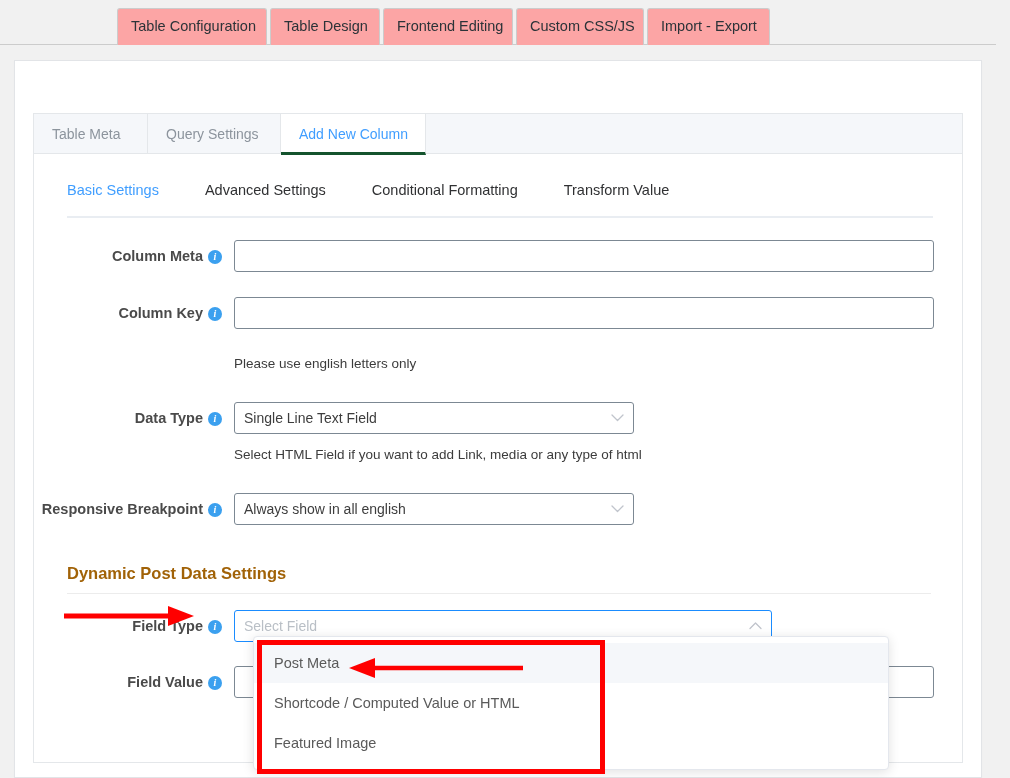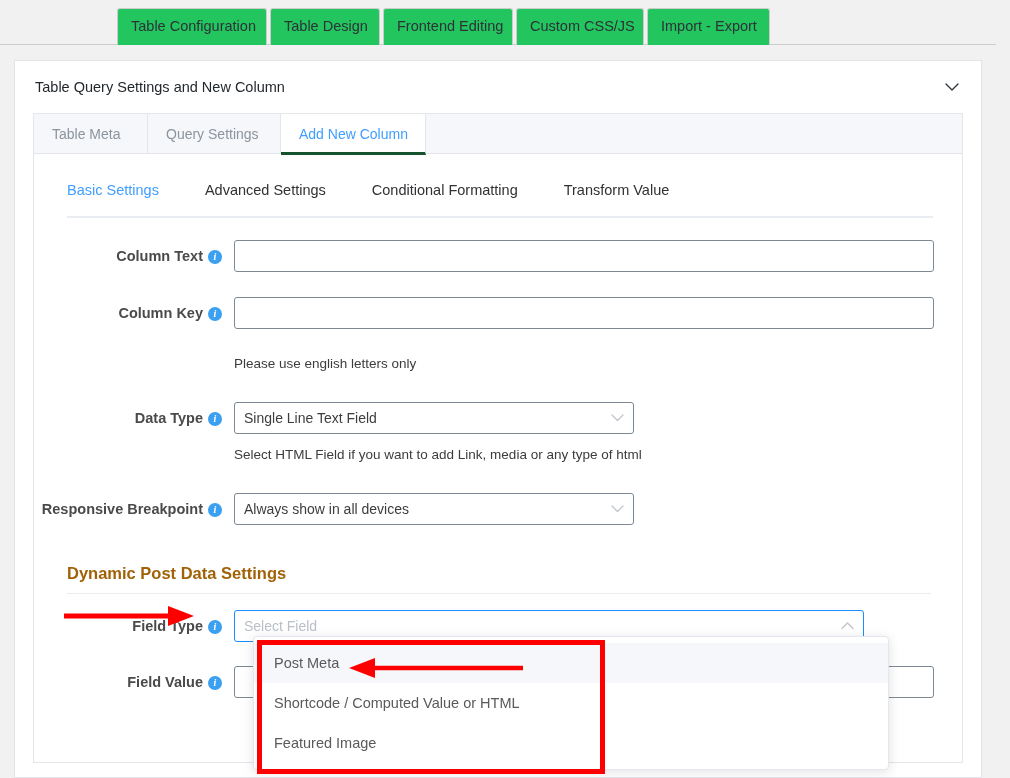--- a/index.html
+++ b/index.html
@@ -24,21 +24,21 @@
   .wp-tabs-underline {
     position: absolute;
     left: 0; top: 44px;
     width: 996px; height: 1px;
     background: #ccc;
   }
   .wp-tab {
     position: absolute;
     top: 8px;
     height: 37px;
-    background: #22c55e;
+    background: #fca5a5;
     border: 1px solid #ccc;
     border-bottom: none;
     border-radius: 3px 3px 0 0;
     color: #2c3338;
     font-size: 14.5px;
     line-height: 35px;
     padding: 0 13px;
     white-space: nowrap;
     cursor: pointer;
   }
@@ -224,21 +224,21 @@
   }
   .hr {
     height: 1px;
     background: #ececec;
     margin: 10px 33px 0 33px;
   }
 
   
   .ft-input {
     position: relative;
-    width: 630px;
+    width: 538px;
     height: 32px;
     border: 1px solid #1a8cff;
     border-radius: 3px;
     background: #fff;
     font-size: 14px;
     color: #b9bfc6;
     line-height: 30px;
     padding: 0 28px 0 9px;
     cursor: text;
   }
@@ -306,28 +306,20 @@
     <div class="wp-tabs-underline"></div>
     <div class="wp-tab" style="left:117px;width:150px;"><span>Table Configuration</span></div>
     <div class="wp-tab" style="left:270px;width:110px;"><span>Table Design</span></div>
     <div class="wp-tab" style="left:383px;width:130px;"><span>Frontend Editing</span></div>
     <div class="wp-tab" style="left:516px;width:128px;"><span>Custom CSS/JS</span></div>
     <div class="wp-tab" style="left:647px;width:123px;"><span>Import - Export</span></div>
   </div>
 
   <div class="postbox">
 
-    <div class="postbox-header">
-      <span class="postbox-title">Table Query Settings and New Column</span>
-      <span class="postbox-toggle">
-        <svg class="chev-svg" width="14" height="9" viewBox="0 0 14 9" aria-hidden="true">
-          <path d="M1 1 L7 7 L13 1" fill="none" stroke="#32373c" stroke-width="1.4" stroke-linecap="round" stroke-linejoin="round"></path>
-        </svg>
-      </span>
-    </div>
 
     <div class="inner-card">
 
       <div class="subtabs">
         <div class="subtab" style="width:114px;"><span>Table Meta</span></div>
         <div class="subtab" style="width:133px;"><span>Query Settings</span></div>
         <div class="subtab active" style="width:145px;"><span>Add New Column</span></div>
         <div class="subtab" style="flex:1;border-right:none;"></div>
       </div>
 
@@ -337,21 +329,21 @@
           <div class="texttab active"><span>Basic Settings</span></div>
           <div class="texttab"><span>Advanced Settings</span></div>
           <div class="texttab"><span>Conditional Formatting</span></div>
           <div class="texttab"><span>Transform Value</span></div>
         </div>
 
         <div class="form-area">
 
           <div class="row" style="margin-top:15px;">
             <div class="label">
-              <span>Column Text</span><span class="info-ico">i</span>
+              <span>Column Meta</span><span class="info-ico">i</span>
             </div>
             <div class="field">
               <input class="txtinput" type="text" value="" placeholder="" style="">
             </div>
           </div>
 
           <div class="row" style="margin-top:23px;">
             <div class="label">
               <span>Column Key</span><span class="info-ico">i</span>
             </div>
@@ -377,21 +369,21 @@
             </div>
           </div>
           <div class="helper" style="padding-top:12px;">Select HTML Field if you want to add Link, media or any type of html</div>
 
           <div class="row" style="margin-top:30px;">
             <div class="label">
               <span>Responsive Breakpoint</span><span class="info-ico">i</span>
             </div>
             <div class="field">
               <div class="selectbox">
-                <span>Always show in all devices</span>
+                <span>Always show in all english</span>
                 <span class="chev">
                   <svg class="chev-svg" width="13" height="8" viewBox="0 0 13 8" aria-hidden="true">
                     <path d="M1 1 L6.5 6.5 L12 1" fill="none" stroke="#c0c4cc" stroke-width="1.3" stroke-linecap="round" stroke-linejoin="round"></path>
                   </svg>
                 </span>
               </div>
             </div>
           </div>
 
           <div class="section-head" style="margin-top:38px;">Dynamic Post Data Settings</div>

